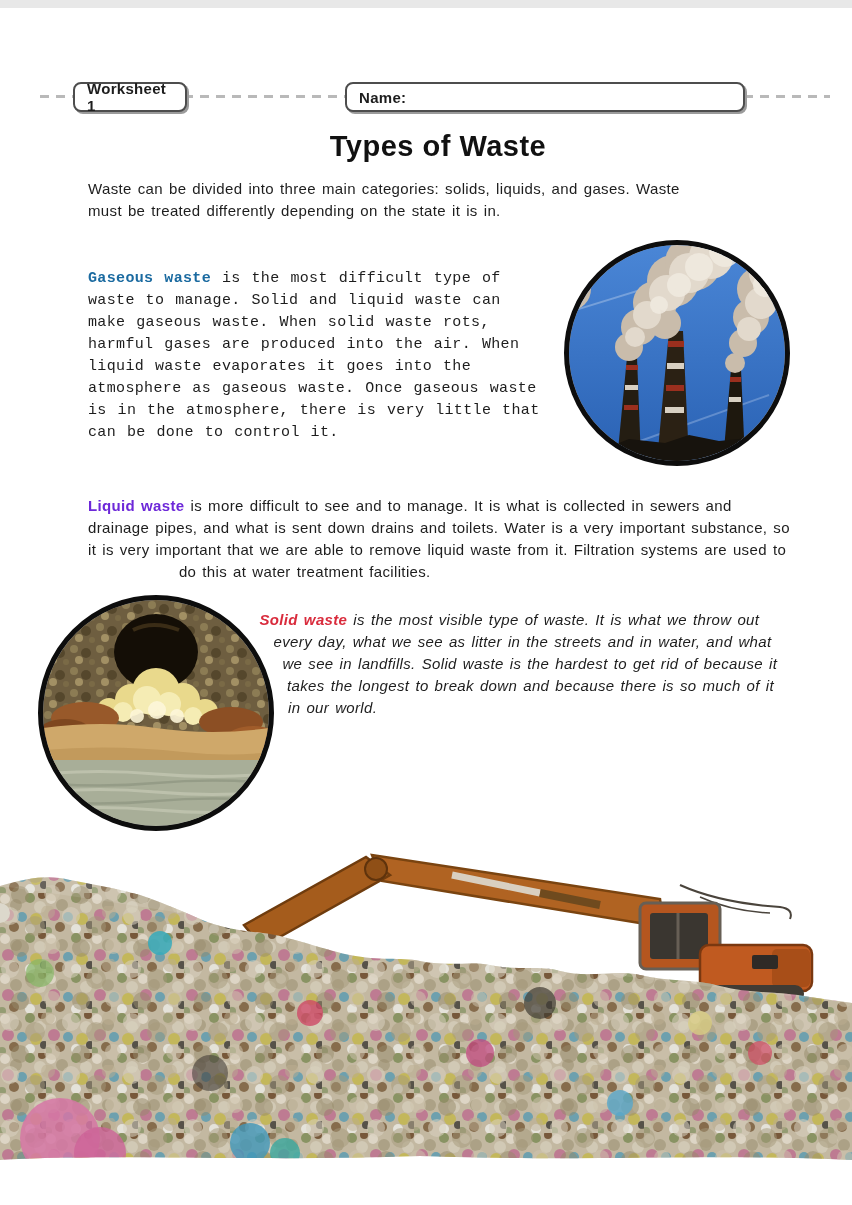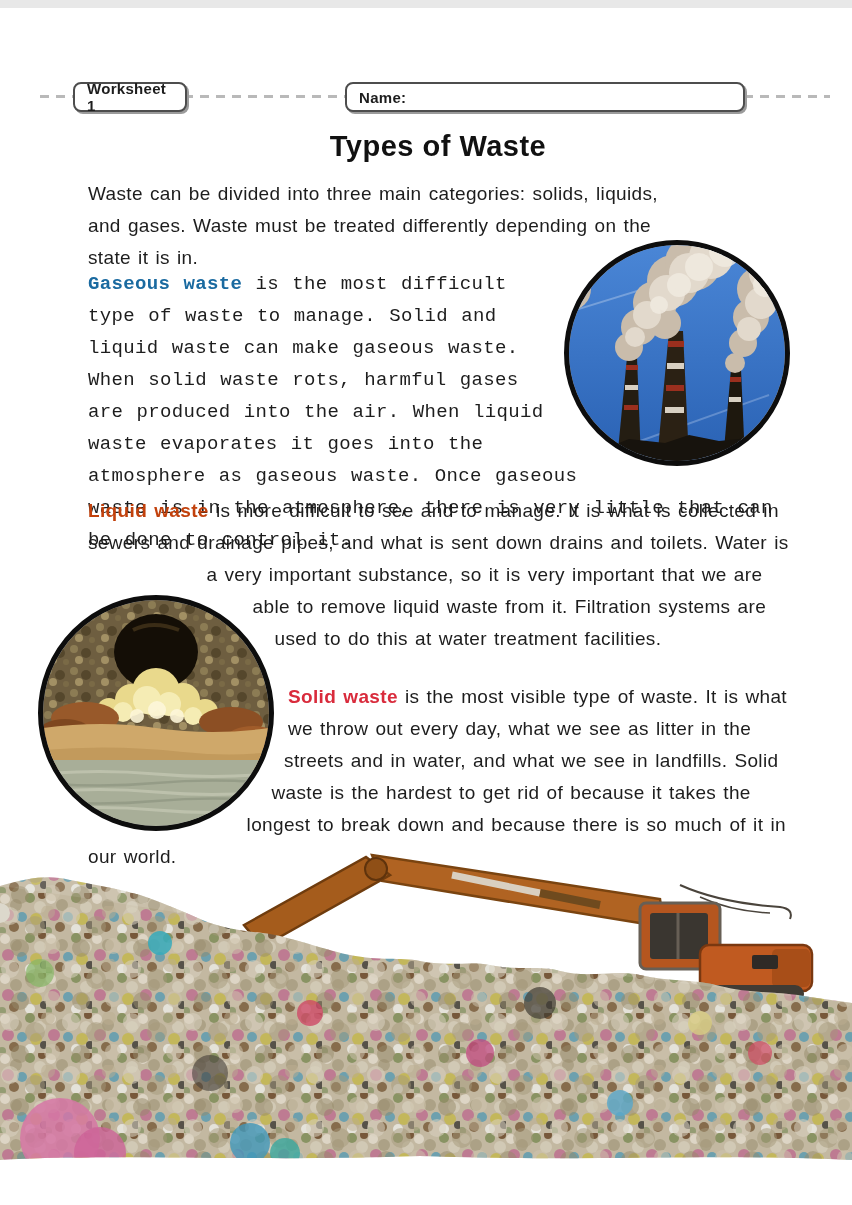--- a/index.html
+++ b/index.html
@@ -23,31 +23,31 @@
   }
   .hdr-box.ws{left:73px;width:114px;}
   .hdr-box.nm{left:345px;width:400px;}
   
   .title{
     position:absolute;left:12px;top:122px;width:852px;text-align:center;
     font-size:29px;font-weight:800;letter-spacing:.5px;color:#111;
   }
   
   .para{
-    font-size:19px;line-height:32px;letter-spacing:.35px;word-spacing:1.5px;
+    font-size:15px;line-height:22px;letter-spacing:.35px;word-spacing:1.5px;
     margin:0;
   }
   .hl{font-weight:bold;}
   .hl.blue{color:#1a6aa0;}
-  .hl.orange{color:#c2410c;}
+  .hl.orange{color:#6d28d9;}
   .hl.red{color:#d92b3c;}
   .intro{position:absolute;left:88px;top:170px;width:592px;}
   .sec-gas{position:absolute;left:88px;top:260px;width:702px;font-family:Liberation Mono, monospace;}
   .sec-liquid-solid{position:absolute;left:88px;top:487px;width:702px;}
-  .sec-liquid-solid .para + .para{margin-top:26px;}
+  .sec-liquid-solid .para + .para{margin-top:26px;font-style:italic;}
   
   .circ{
     border-radius:50%;overflow:hidden;box-sizing:border-box;
     border:5px solid #0d0d0d;background:#888;
   }
   .circ svg{display:block;}
   .float-right-circ{
     float:right;width:226px;height:226px;
     margin:-28px 0 8px 18px;
     shape-outside:circle(127px at 113px 85px);

